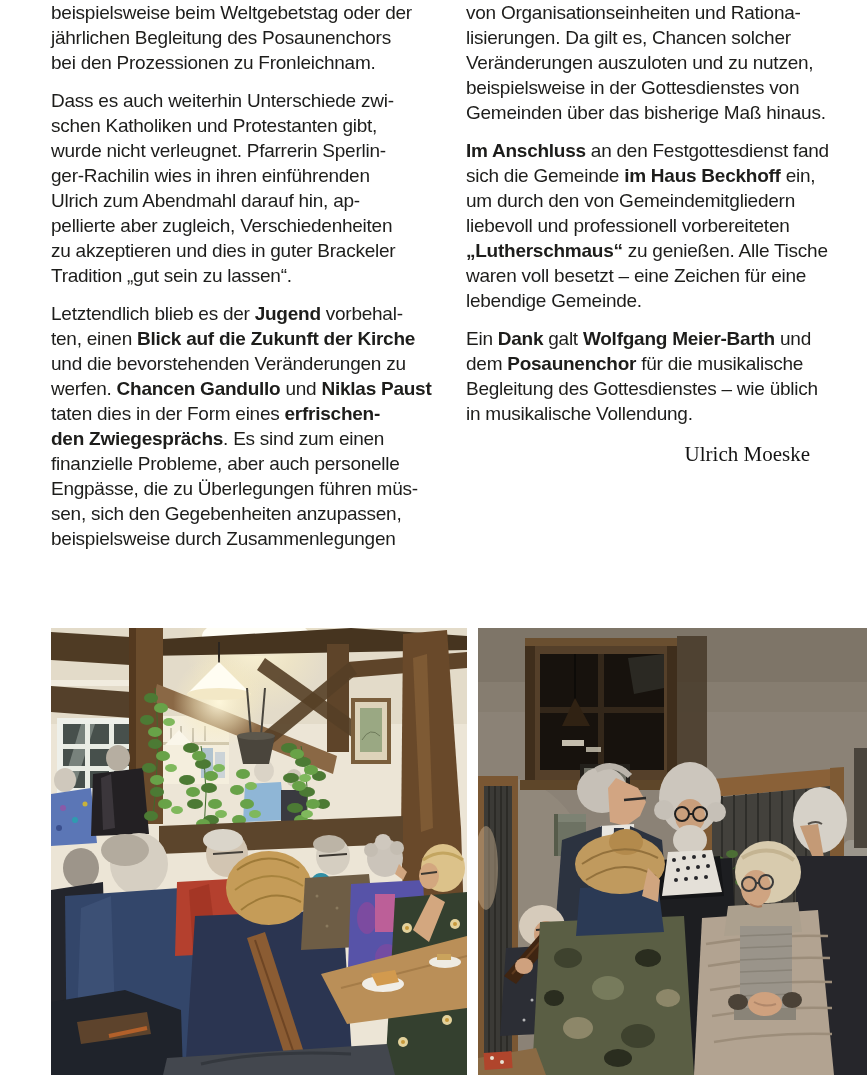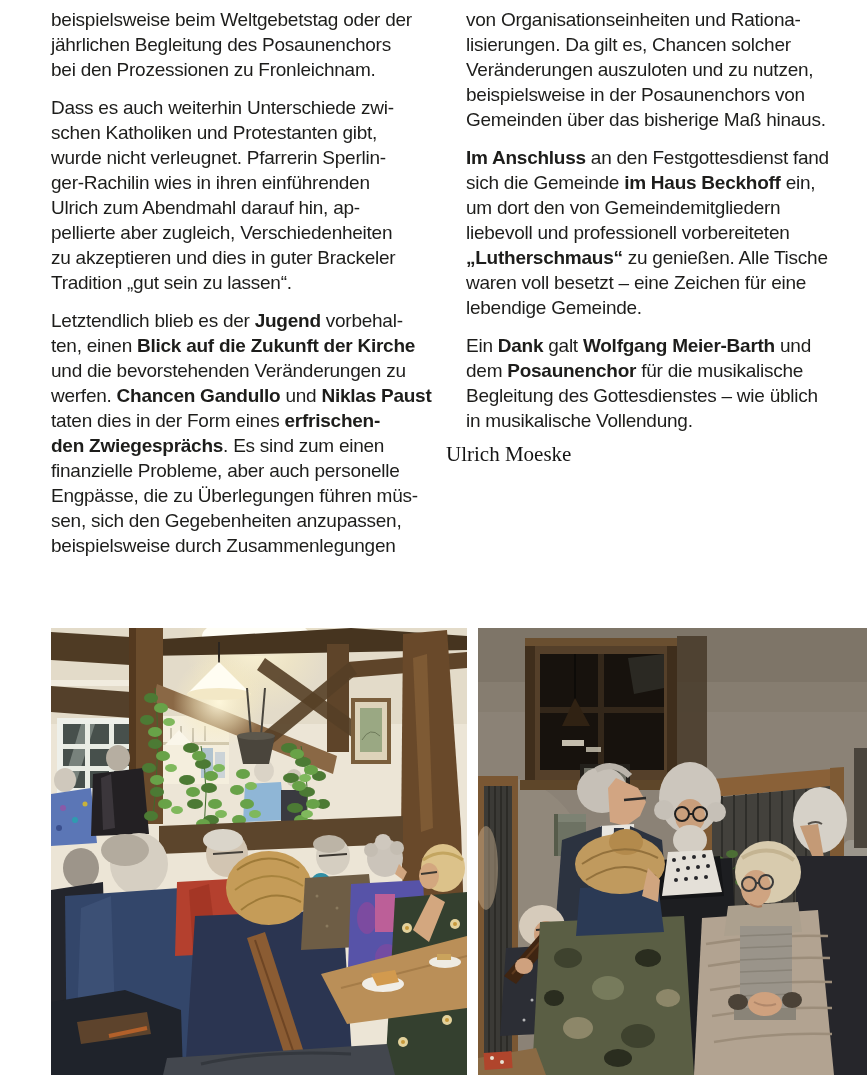--- a/index.html
+++ b/index.html
@@ -1,27 +1,27 @@
 <!DOCTYPE html>
 <html style="--bg: #ffffff; --text: #1d1d1b; --byline: #141414;"><head>
 <meta charset="utf-8">
 <style>
   html,body { margin:0; padding:0; background:#ffffff; }
   .page {
     position:relative; width:867px; height:1089px; background:var(--bg,#ffffff);
     font-family:"Liberation Sans", sans-serif; color:var(--text,#1d1d1b); overflow:hidden;
   }
-  .col { position:absolute; top:0; padding-top:7px; }
+  .col { position:absolute; top:0; }
   .col-left  { left:51px;  width:400px; }
   .col-right { left:466px; width:364px; }
   .para { margin:0 0 13px 0; }
   .line { height:25px; line-height:25px; font-size:19px; letter-spacing:-0.25px; white-space:nowrap; }
   .b { font-weight:700; }
   .byline {
-    position:absolute; left:446px; top:442px; width:364px; 
+    position:absolute; left:446px; top:442px; width:364px; text-align:right;
     font-family:"Liberation Serif", serif; font-size:21px; color:var(--byline,#141414);
   }
   figure.photo { position:absolute; margin:0; overflow:hidden; background:#ddd; }
   .photo-left  { left:51px;  top:628px; width:416px; height:447px; }
   .photo-right { left:478px; top:628px; width:389px; height:447px; }
   figure.photo svg { display:block; width:100%; height:100%; }
 </style>
 </head>
 <body>
 
@@ -54,27 +54,27 @@
         <div class="line"><span>Engpässe, die zu Überlegungen führen müs-</span></div>
         <div class="line"><span>sen, sich den Gegebenheiten anzupassen,</span></div>
         <div class="line"><span>beispielsweise durch Zusammenlegungen</span></div>
       </div>
     </div>
   <div class="col col-right">
       <div class="para">
         <div class="line"><span>von Organisationseinheiten und Rationa-</span></div>
         <div class="line"><span>lisierungen. Da gilt es, Chancen solcher</span></div>
         <div class="line"><span>Veränderungen auszuloten und zu nutzen,</span></div>
-        <div class="line"><span>beispielsweise in der Posaunenchors von</span></div>
+        <div class="line"><span>beispielsweise in der Gottesdienstes von</span></div>
         <div class="line"><span>Gemeinden über das bisherige Maß hinaus.</span></div>
       </div>
       <div class="para">
         <div class="line"><span class="b">Im Anschluss</span><span> an den Festgottesdienst fand</span></div>
         <div class="line"><span>sich die Gemeinde </span><span class="b">im Haus Beckhoff</span><span> ein,</span></div>
-        <div class="line"><span>um dort den von Gemeindemitgliedern</span></div>
+        <div class="line"><span>um durch den von Gemeindemitgliedern</span></div>
         <div class="line"><span>liebevoll und professionell vorbereiteten</span></div>
         <div class="line"><span class="b">„Lutherschmaus“</span><span> zu genießen. Alle Tische</span></div>
         <div class="line"><span>waren voll besetzt – eine Zeichen für eine</span></div>
         <div class="line"><span>lebendige Gemeinde.</span></div>
       </div>
       <div class="para">
         <div class="line"><span>Ein </span><span class="b">Dank</span><span> galt </span><span class="b">Wolfgang Meier-Barth</span><span> und</span></div>
         <div class="line"><span>dem </span><span class="b">Posaunenchor</span><span> für die musikalische</span></div>
         <div class="line"><span>Begleitung des Gottesdienstes – wie üblich</span></div>
         <div class="line"><span>in musikalische Vollendung.</span></div>

